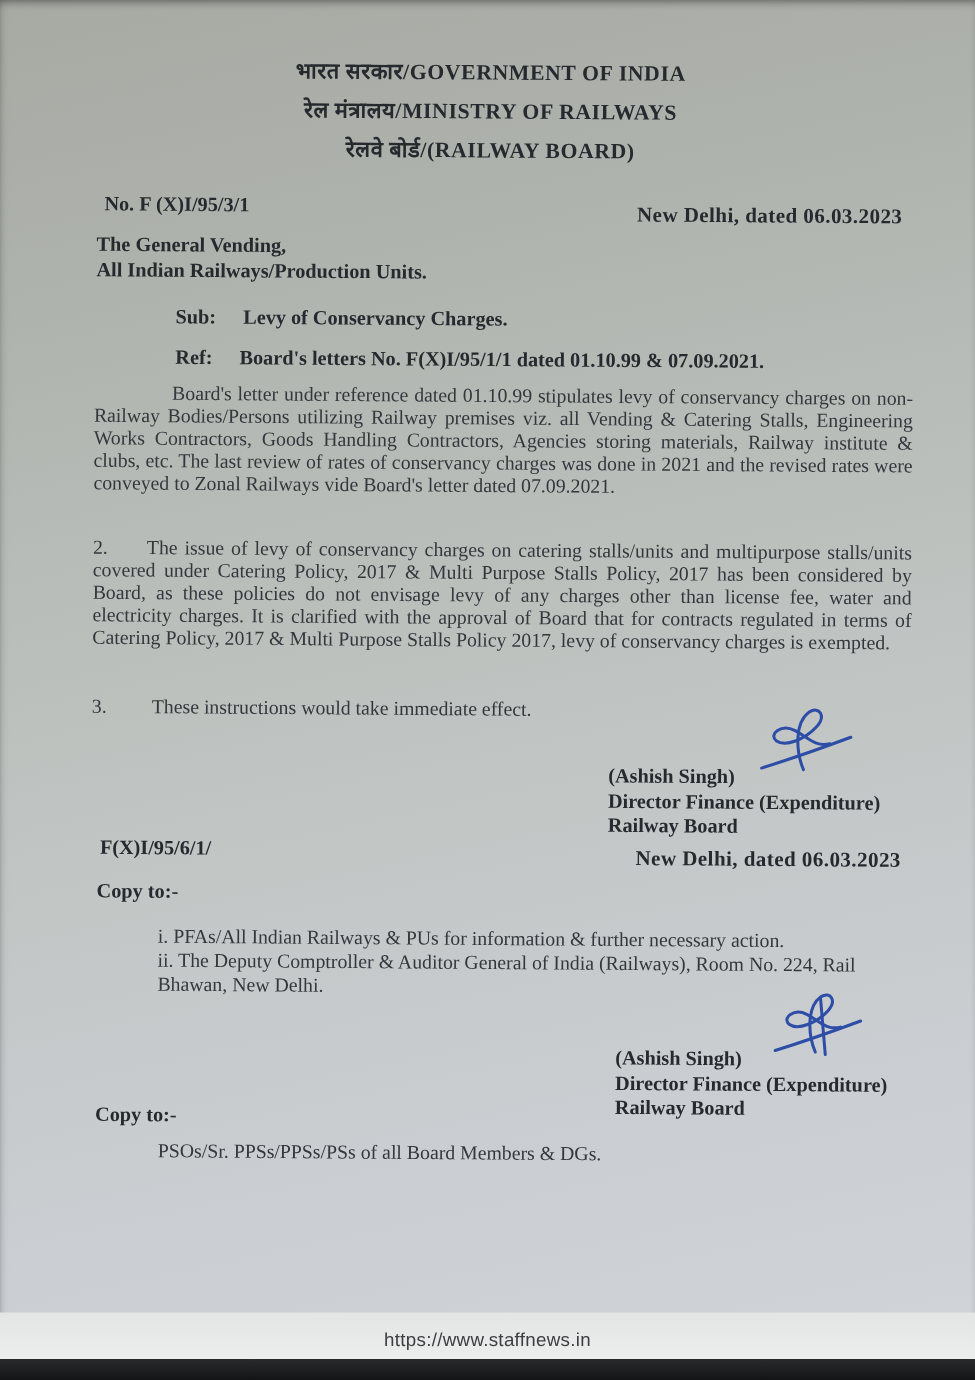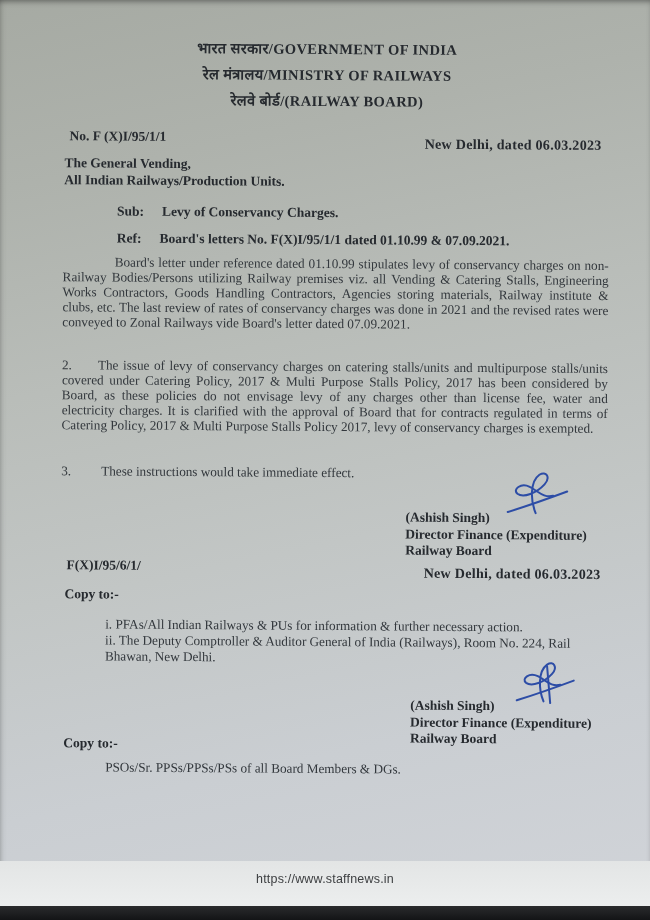--- a/index.html
+++ b/index.html
@@ -43,42 +43,42 @@
   .sigblock2 { top:697px; right:56px; }
 
   .file-no2  { top:559px; left:68px;  font-size:13.5px; }
   .date2     { top:565px; right:48px; font-size:14px; letter-spacing:.3px; }
   .copy1-lbl { top:588px; left:66px;  font-size:13.5px; }
   .copy-list { position:absolute; top:618px; left:107px; width:496px; font-size:13.2px;
                line-height:16px; white-space:normal; color:#33383d; }
   .copy2-lbl { top:737px; left:66px;  font-size:13.5px; }
   .copy2-txt { top:761px; left:108px; font-size:13.2px; color:#33383d; }
 
-  .footer-strip { position:absolute; left:0; right:0; bottom:14px; height:45px;
+  .footer-strip { position:absolute; left:0; right:0; bottom:14px; height:31px;
                   background:linear-gradient(180deg,#e3e5e5,#eceeee);padding-left:46px; }
   .footer-url { position:absolute; left:0; right:0; top:11px; text-align:center;
                 font-family:"Liberation Sans","DejaVu Sans",sans-serif;
                 font-size:12.5px; color:#3c3e40; letter-spacing:.2px; }
   .bottom-bar { position:absolute; left:0; right:0; bottom:0; height:14px;
                 background:linear-gradient(180deg,#2a2b2d,#131416); }
   svg.sig { overflow:visible; }
 </style>
 </head>
 <body>
 
 <div class="paper">
   <div class="content">
 
     <div class="abs hdr b">
       <div>भारत सरकार/GOVERNMENT OF INDIA</div>
       <div>रेल मंत्रालय/MINISTRY OF RAILWAYS</div>
       <div>रेलवे बोर्ड/(RAILWAY BOARD)</div>
     </div>
 
-    <div class="abs file-no b">No. F (X)I/95/1/1</div>
+    <div class="abs file-no b">No. F (X)I/95/3/1</div>
     <div class="abs date1 b">New Delhi, dated 06.03.2023</div>
 
     <div class="abs addr1 b">The General Vending,</div>
     <div class="abs addr2 b">All Indian Railways/Production Units.</div>
 
     <div class="abs sub-line b">
       <span>Sub:</span><span class="lbl-gap"></span><span>Levy of Conservancy Charges.</span>
     </div>
 
     <div class="abs ref-line b">

